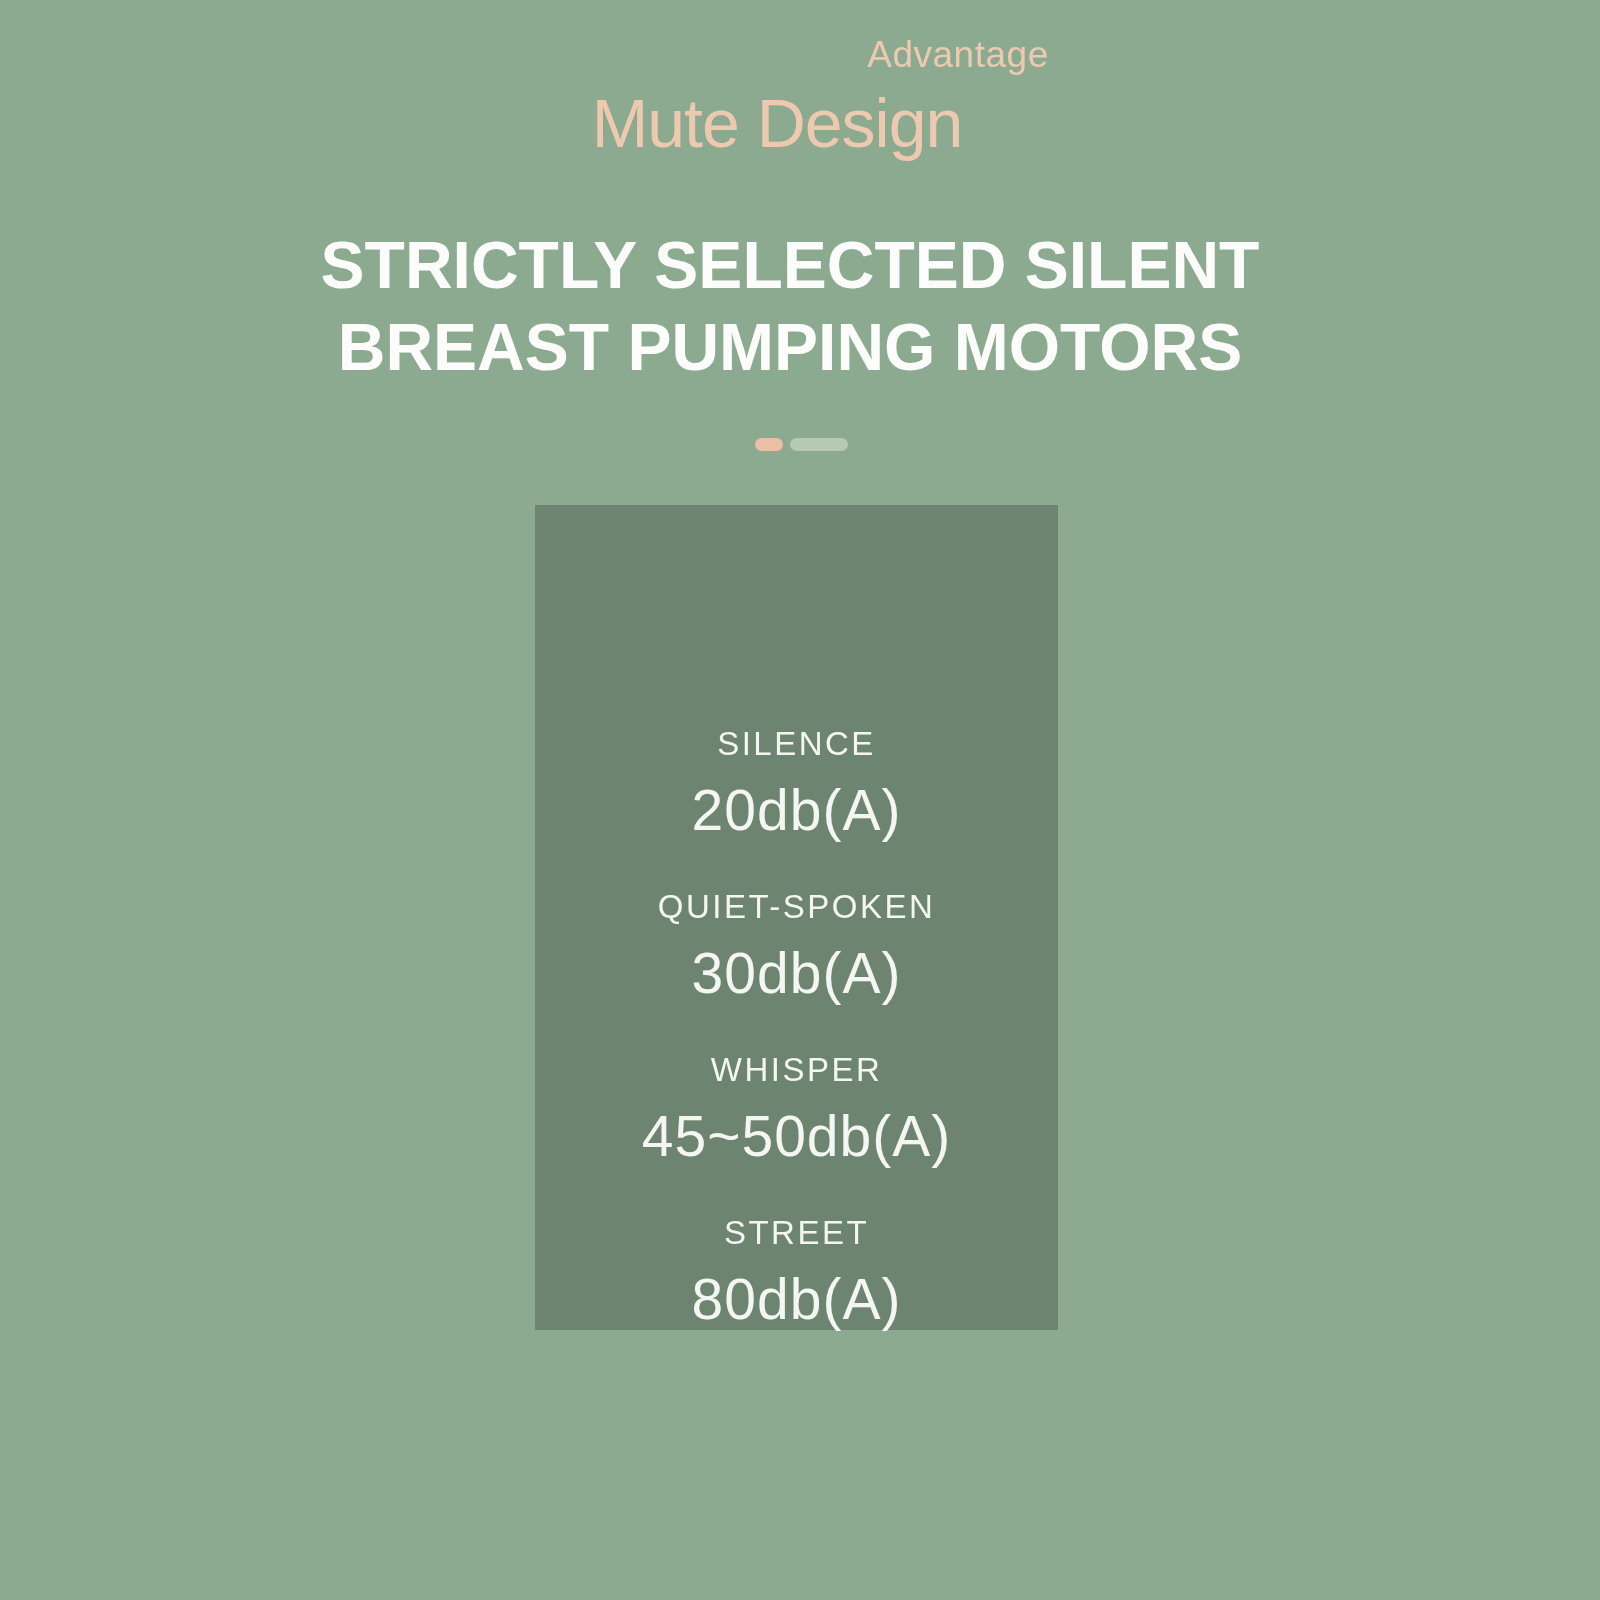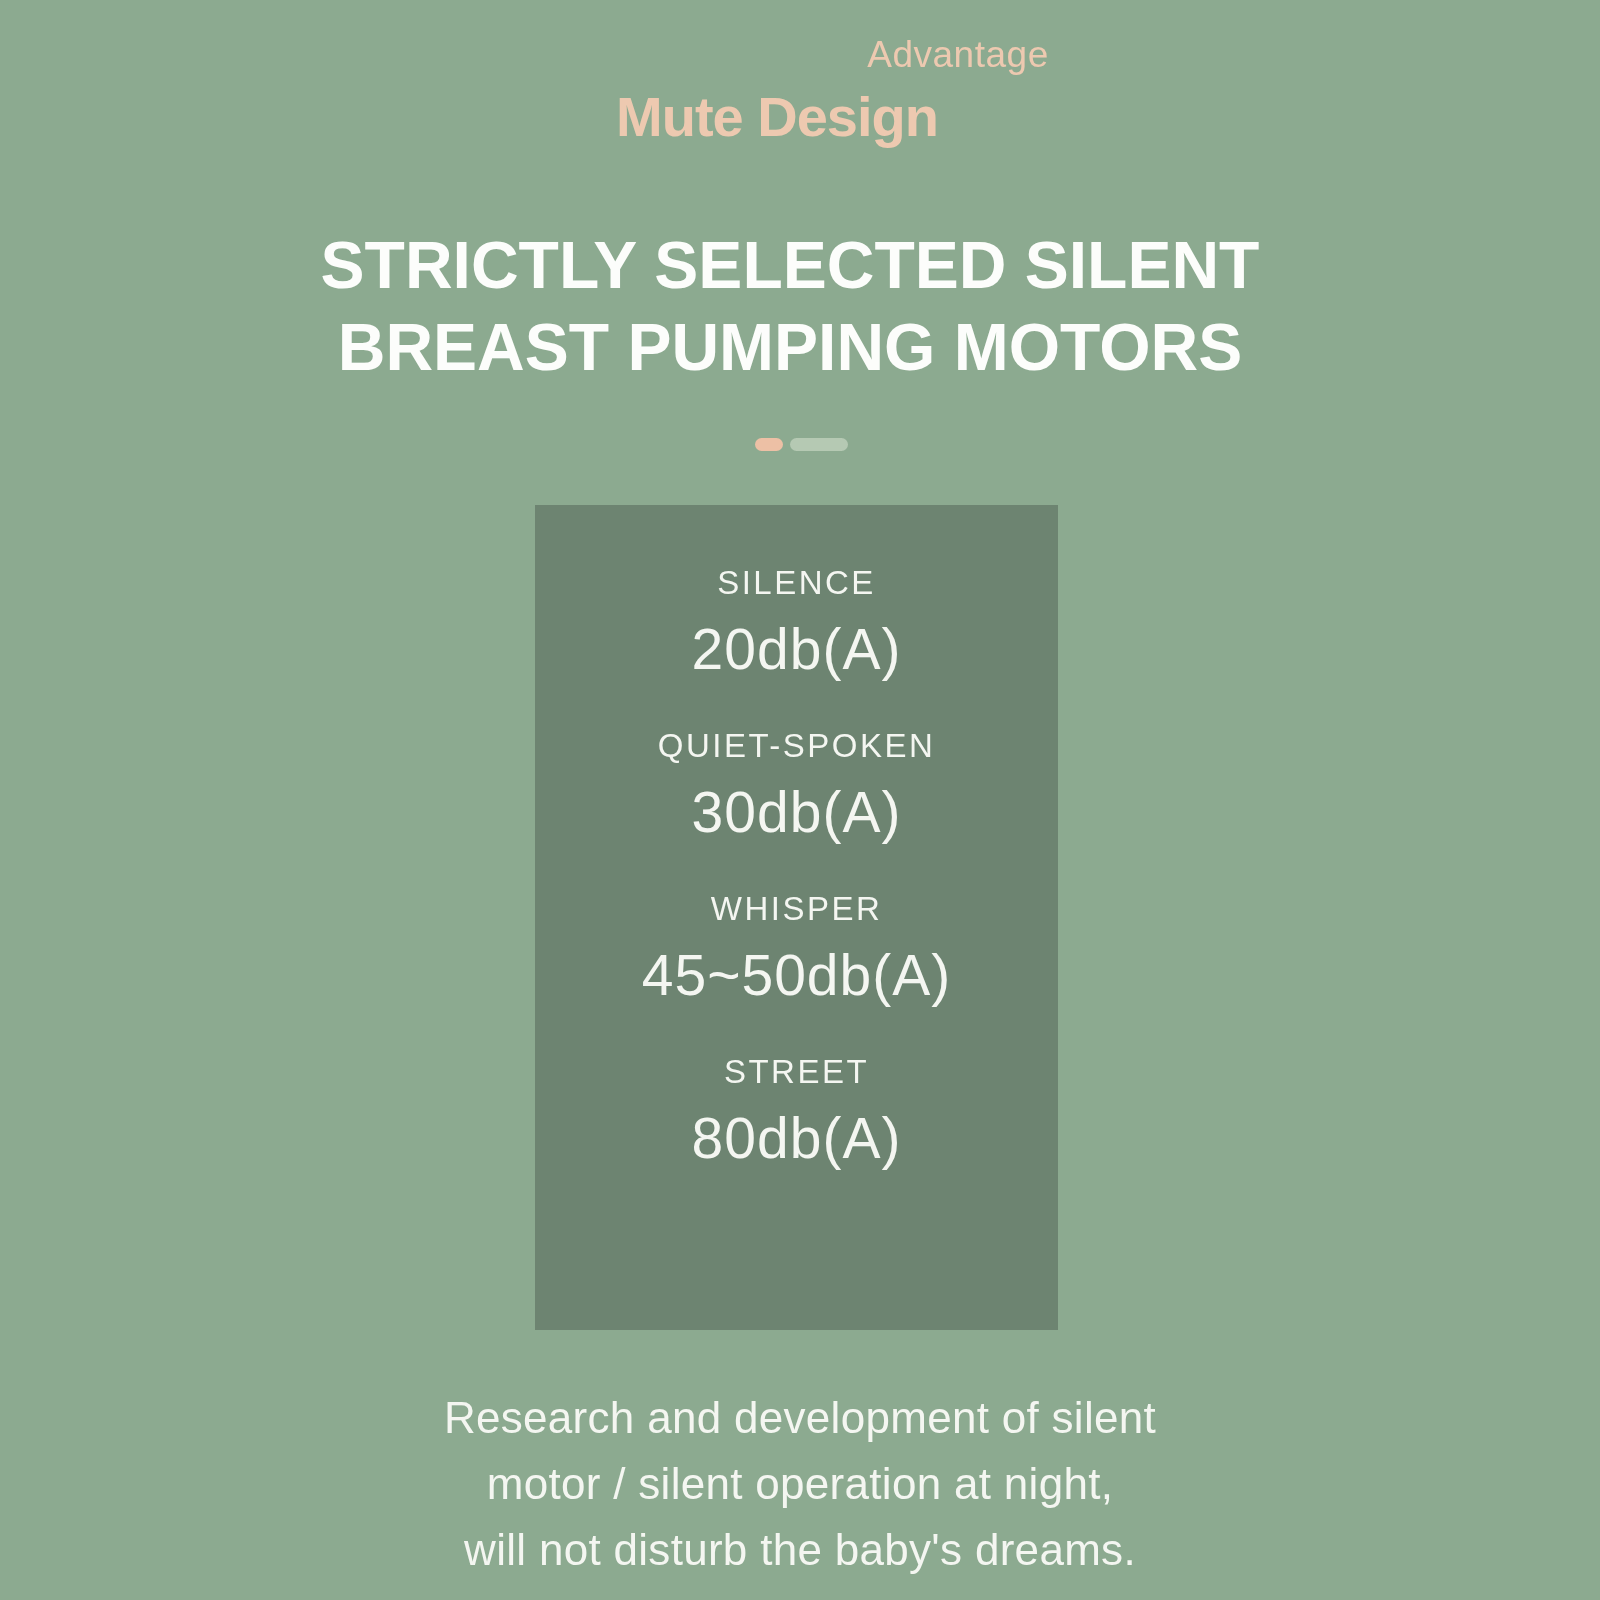--- a/index.html
+++ b/index.html
@@ -22,21 +22,21 @@
 
   .eyebrow{
     position:absolute;top:34px;left:50%;
     transform:translateX(calc(-50% + 158px));
     font-size:37px;font-weight:400;letter-spacing:.5px;
     color:var(--accent-peach);white-space:nowrap;
   }
   .title{
     position:absolute;top:84px;left:50%;
     transform:translateX(calc(-50% - 23px));
-    font-size:56px;font-weight:700;letter-spacing:-1px;
+    font-size:68px;font-weight:400;letter-spacing:-1px;
     color:var(--accent-peach);white-space:nowrap;
   }
   .heading{
     position:absolute;top:224px;left:-10px;right:10px;
     text-align:center;
     font-size:66px;line-height:82px;font-weight:700;
     letter-spacing:0px;color:var(--heading-white);
   }
   .heading span{display:block;}
 
@@ -45,21 +45,21 @@
     display:flex;justify-content:center;align-items:center;gap:7px;
   }
   .pill{display:block;height:13px;border-radius:7px;}
   .pill.pink{width:28px;background:var(--divider-pink);}
   .pill.green{width:58px;background:var(--divider-green);}
 
   .panel{
     position:absolute;left:535px;top:505px;width:523px;height:825px;
     background:var(--panel);
     display:flex;flex-direction:column;align-items:center;
-    padding-top:58px;gap:46px;
+    padding-top:58px;gap:46px;justify-content:flex-end;
   }
   .row{text-align:center;color:var(--text-white);}
   .row .label{
     font-size:33px;line-height:40px;letter-spacing:2.5px;font-weight:400;
   }
   .row .value{
     font-size:57px;line-height:62px;letter-spacing:1px;margin-top:15px;
     font-weight:400;
   }
 
@@ -101,19 +101,14 @@
     <div class="row">
       <div class="label">WHISPER</div>
       <div class="value">45~50db(A)</div>
     </div>
     <div class="row">
       <div class="label">STREET</div>
       <div class="value">80db(A)</div>
     </div>
   </div>
 
-  <p class="footer">
-    <span>Research and development of silent</span>
-    <span>motor / silent operation at night,</span>
-    <span>will not disturb the baby's dreams.</span>
-  </p>
 
 </div>
 
 </body></html>

